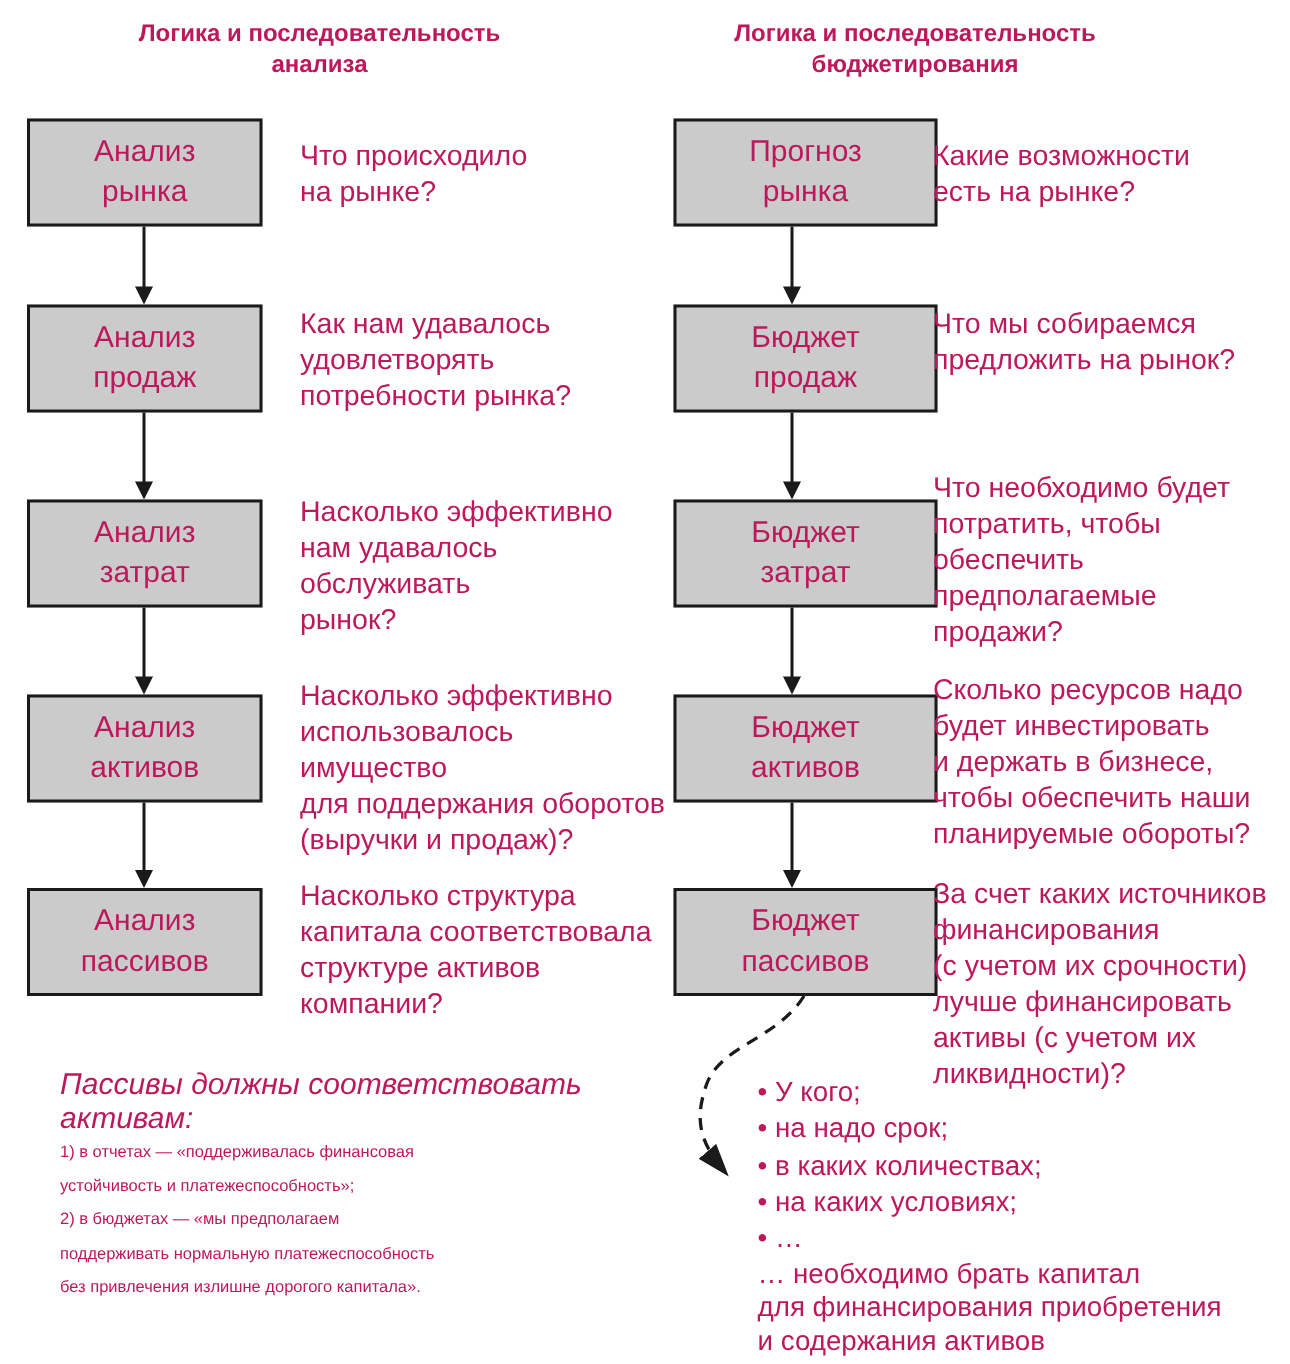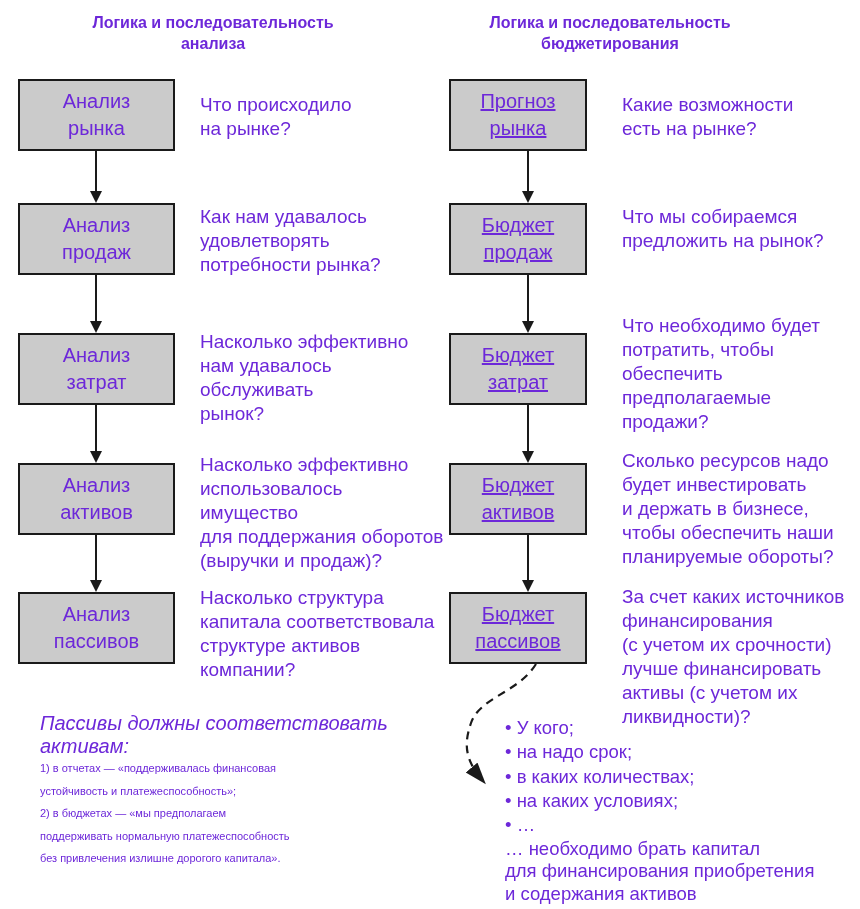--- a/index.html
+++ b/index.html
@@ -2,21 +2,21 @@
 <html><head>
 <meta charset="utf-8">
 <style>
   html, body { margin: 0; padding: 0; background: #ffffff; }
   .canvas {
     position: relative;
     width: 860px;
     height: 909px;
     background: #ffffff;
     font-family: "Liberation Sans", sans-serif;
-    color: #6d28d9;
+    color: #be185d;
     overflow: hidden;
   }
   .pre { white-space: pre-line; }
   .col-title {
     position: absolute;
     top: 12px;
     width: 350px;
     text-align: center;
     font-weight: bold;
     font-size: 16px;
@@ -30,21 +30,21 @@
     background: #cbcbcb;
     border: 2.5px solid #1a1a1a;
     display: flex;
     align-items: center;
     justify-content: center;
     text-align: center;
     font-size: 20px;
     line-height: 27px;
   }
   .lcol .flowbox { left: 18px; }
-  .rcol .flowbox { left: 449px; width: 138px; text-decoration: underline; }
+  .rcol .flowbox { left: 449px; width: 176px; }
   .question {
     position: absolute;
     font-size: 19px;
     line-height: 24px;
   }
   .lcol .question { left: 200px; width: 245px; }
   .rcol .question { left: 622px; width: 238px; }
   .varrow { position: absolute; width: 12px; }
   .varrow .shaft {
     position: absolute; left: 5px; top: 0;

